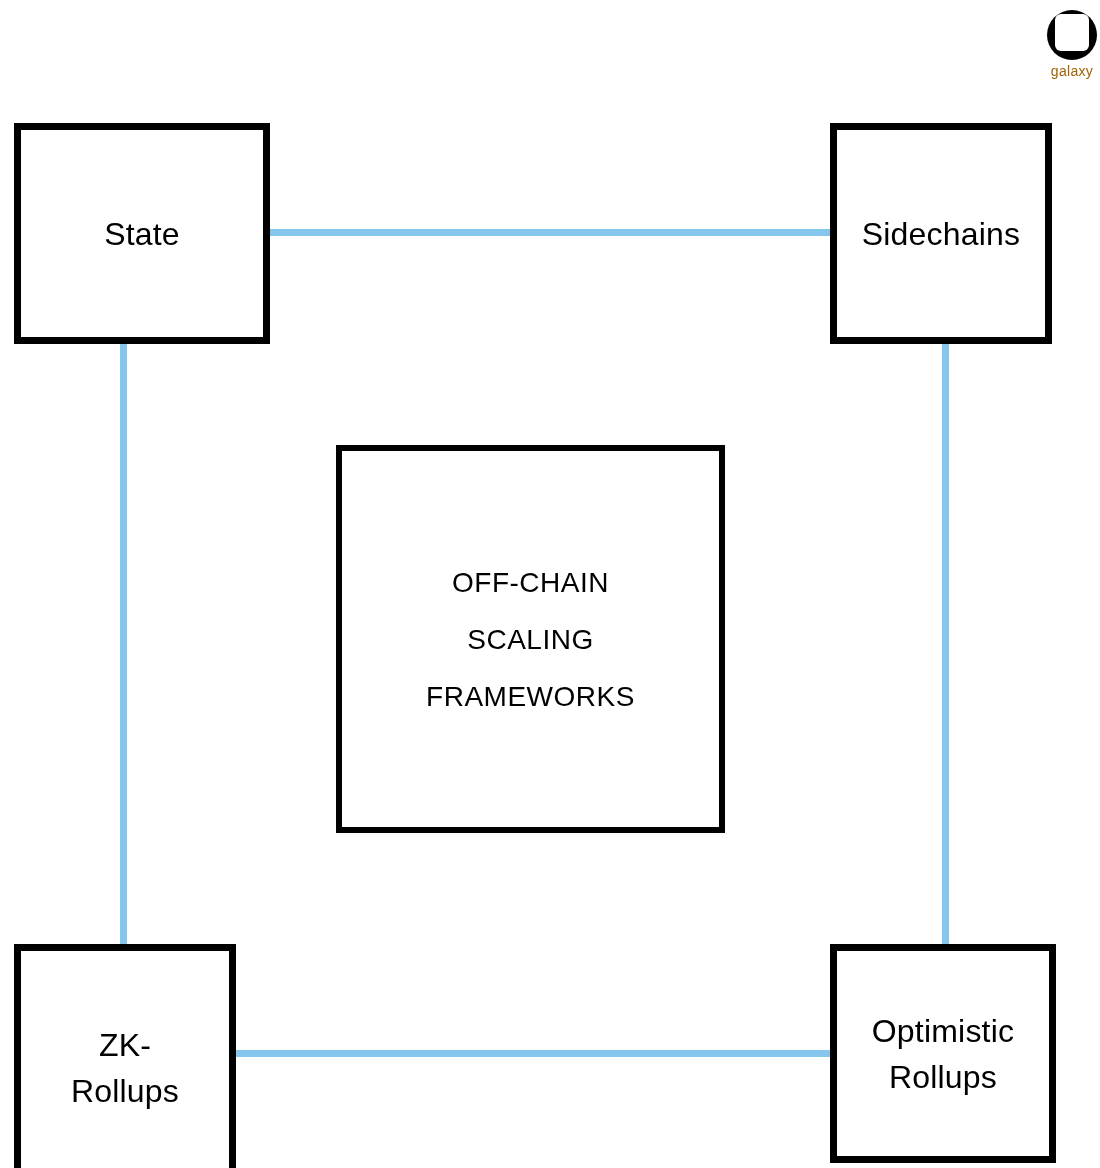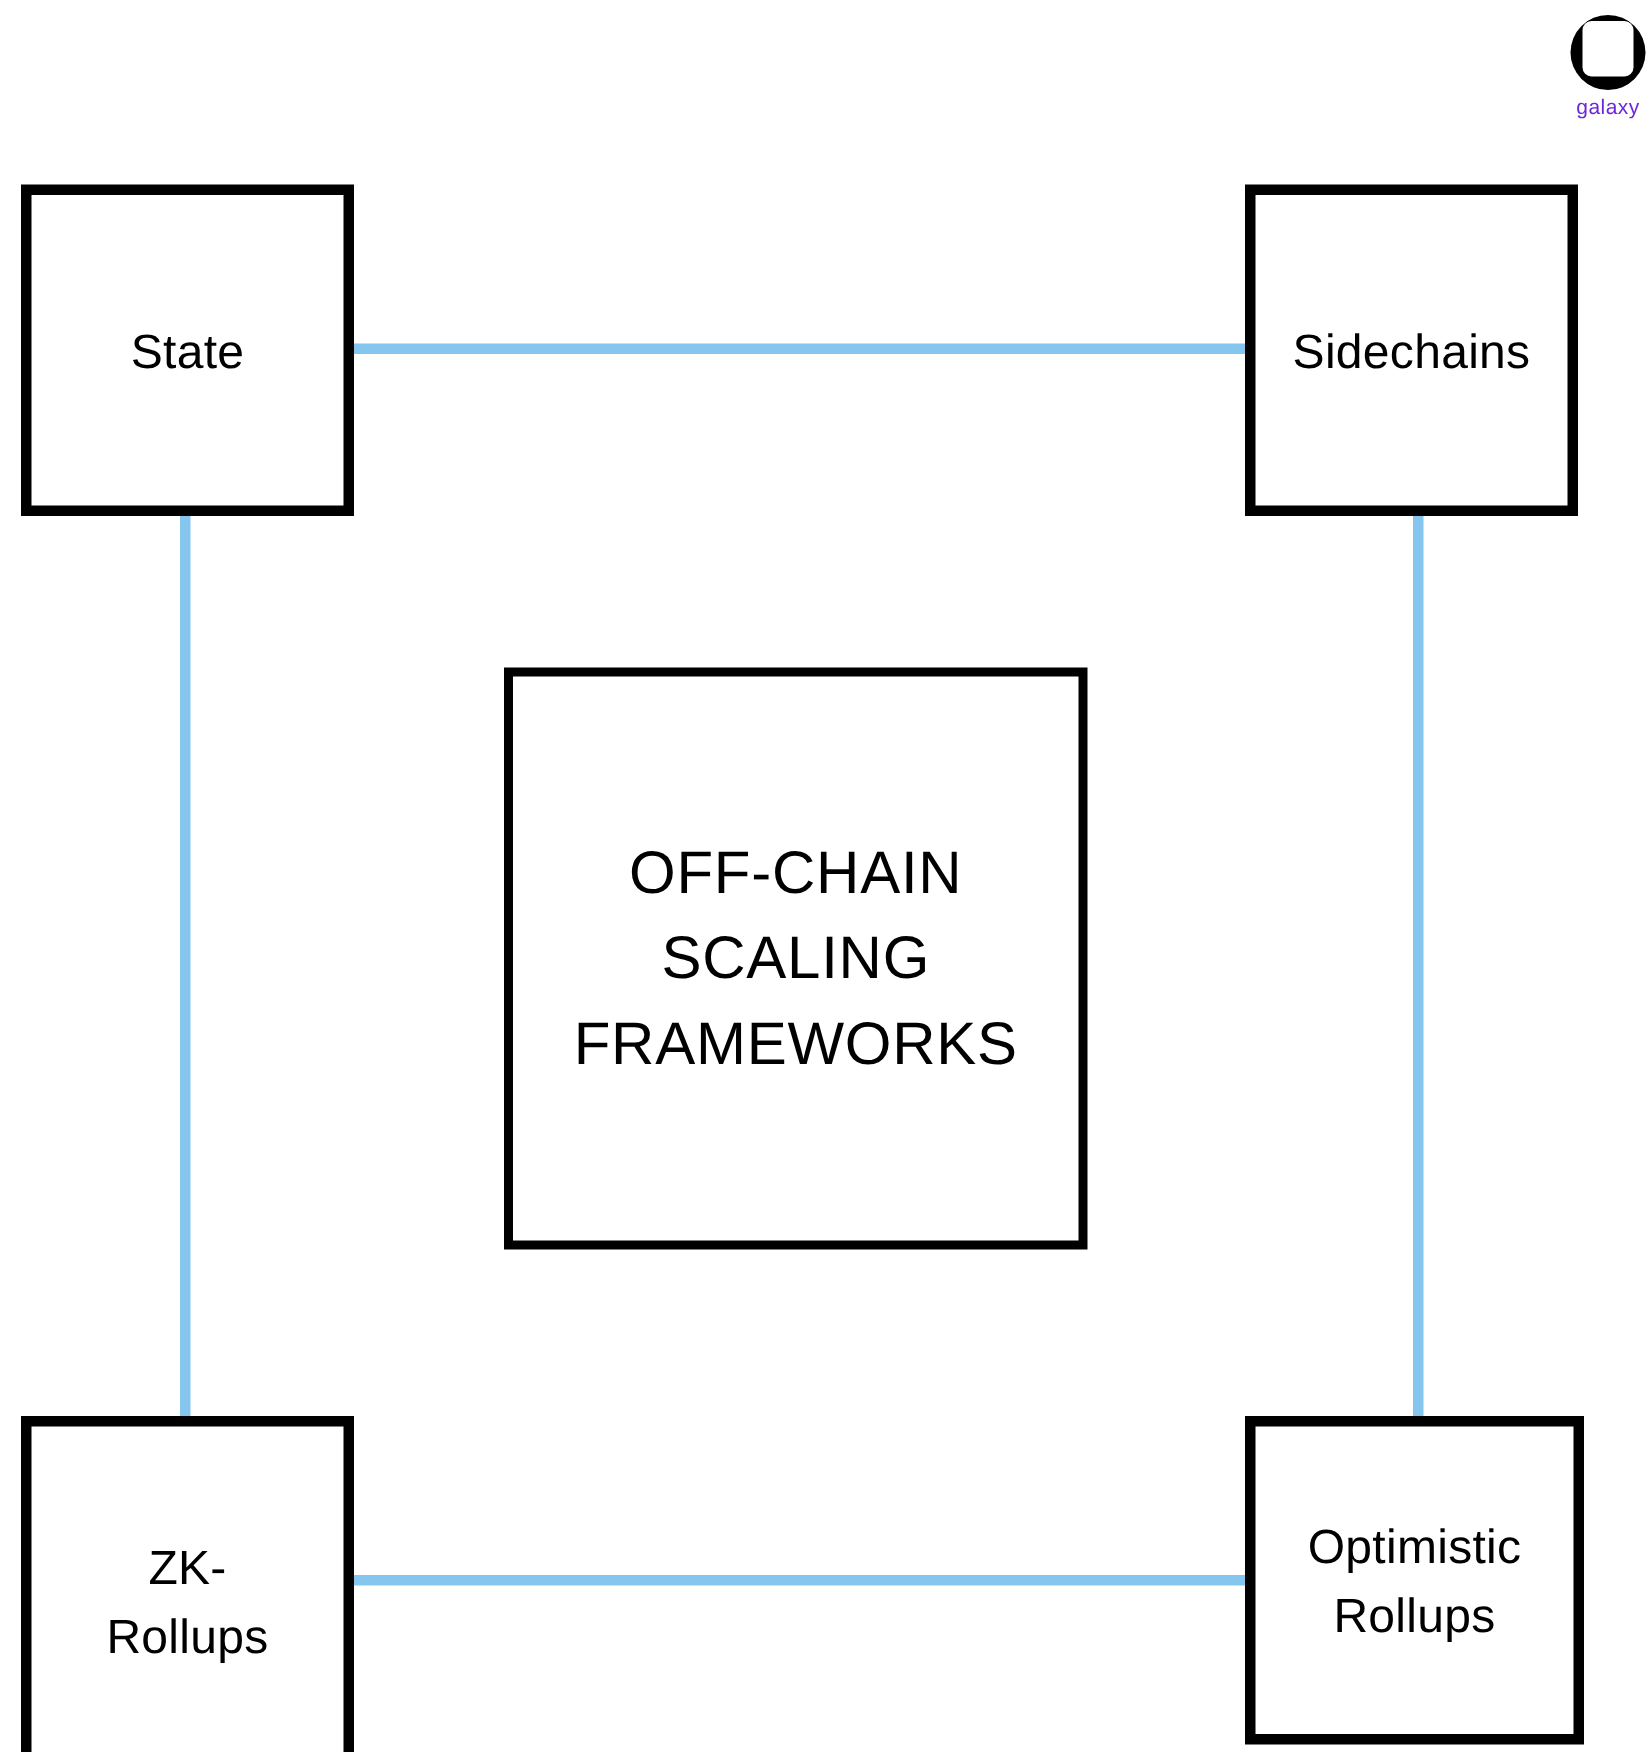--- a/index.html
+++ b/index.html
@@ -35,28 +35,28 @@
     align-items: center;
     justify-content: center;
     text-align: center;
   }
   .node-label {
     color: #000000;
     font-size: 32px;
     line-height: 46px;
     letter-spacing: 0.2px;
   }
-  #node-state-channels     { left: 14px;  top: 123px; width: 222px; height: 221px; }
+  #node-state-channels     { left: 14px;  top: 123px; width: 256px; height: 221px; }
   #node-sidechains         { left: 830px; top: 123px; width: 222px; height: 221px; }
   #node-zk-rollups         { left: 14px;  top: 944px; width: 222px; height: 247px; }
   #node-optimistic-rollups { left: 830px; top: 944px; width: 226px; height: 219px; }
 
   #node-center { left: 336px; top: 445px; width: 389px; height: 388px; border-width: 6px; }
   #node-center .node-label {
-    font-size: 40px;
+    font-size: 28px;
     line-height: 57px;
     letter-spacing: 0.5px;
   }
 
   
   .logo {
     position: absolute;
     left: 1044px;
     top: 10px;
     width: 56px;
@@ -77,21 +77,21 @@
     left: 8px;
     top: 4px;
     width: 34px;
     height: 37px;
     background: #ffffff;
     border-radius: 6px;
   }
   .logo-text {
     margin-top: 3px;
     font-size: 14px;
-    color: #6d28d9;
+    color: #a16207;
     letter-spacing: 0.3px;
   }
 </style>
 </head>
 <body>
 
 <div class="canvas">
 
   <div class="connector h" id="connector-top"></div>
   <div class="connector h" id="connector-bottom"></div>

